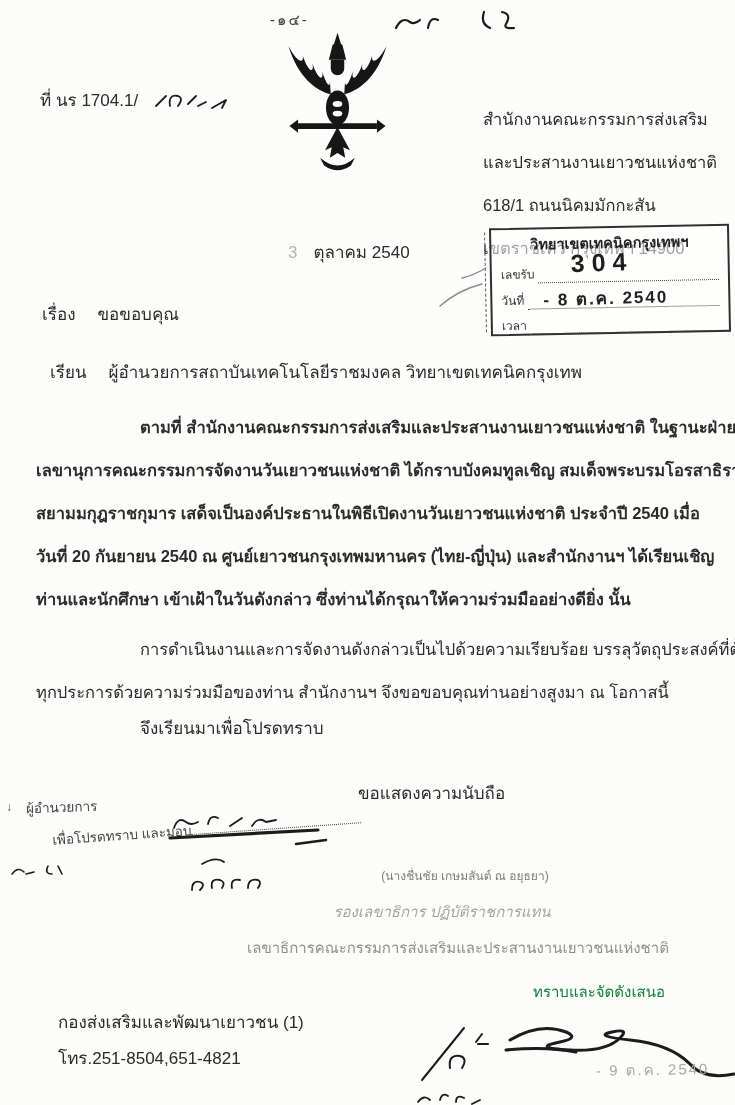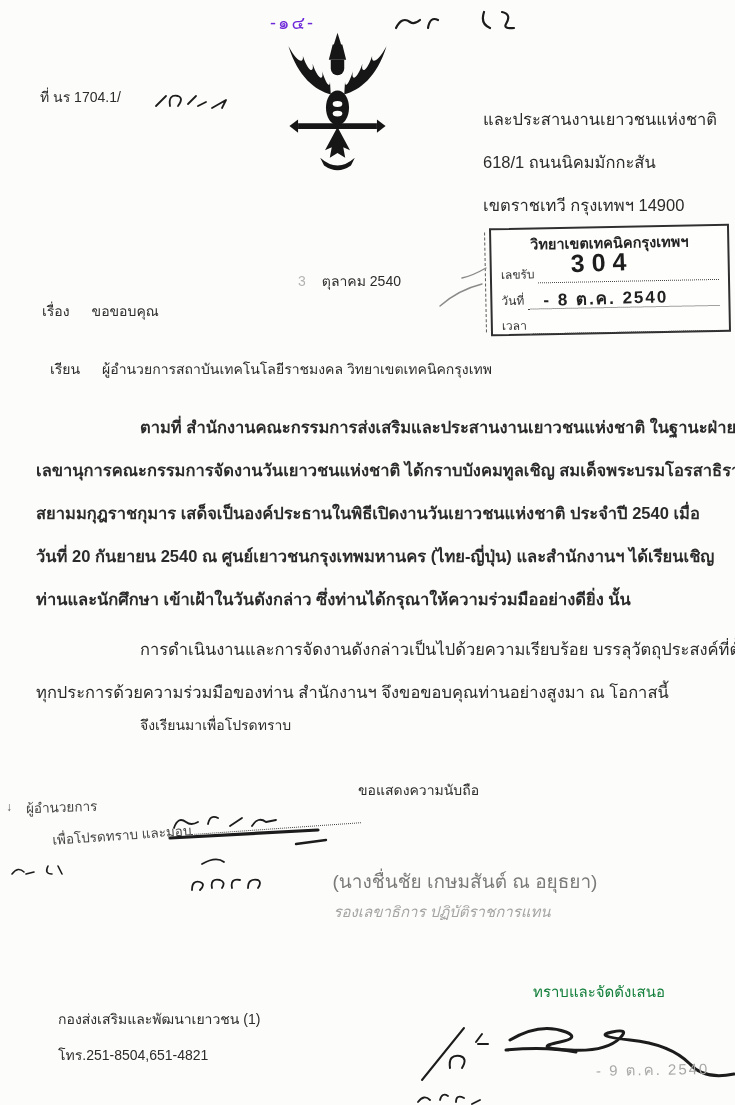--- a/index.html
+++ b/index.html
@@ -2,31 +2,31 @@
 <html><head>
 <meta charset="utf-8">
 <style>
   html,body { margin:0; padding:0; background:#e8e8e6; }
   .page {
     position:relative; width:735px; height:1105px; margin:0 auto;
     background:#fcfcfa; color:#2b2b2b; overflow:hidden;
     font-family:"Liberation Sans", sans-serif;
   }
   .abs { position:absolute; }
-  .txt { font-size:14px; white-space:nowrap; }
-
-  .top-note { top:8px; left:270px; font-size:18px; color:#6d28d9; letter-spacing:2px; }
+  .txt { font-size:17px; white-space:nowrap; }
+
+  .top-note { top:8px; left:270px; font-size:15px; color:#404040; letter-spacing:2px; }
 
   .garuda { left:275px; top:28px; width:125px; height:152px; }
 
   .ref-line { left:40px; top:86px; }
   .office-block { left:483px; top:98px; line-height:43px; font-size:16.5px; }
   .office-block div { white-space:nowrap; }
 
-  .date-line { left:298px; top:238px;margin-top:32px; }
+  .date-line { left:288px; top:238px; }
   .date-day { opacity:.35; margin-right:16px; }
 
   .stamp {
     left:490px; top:226px; width:240px; height:108px;
     border:2px solid #2f2f2f; transform:rotate(-1.1deg);
     box-sizing:border-box; padding:3px 9px 0 9px; background:rgba(255,255,255,.55);
   }
   .stamp:before { content:""; position:absolute; left:-7px; top:2px; bottom:2px; border-left:1px dashed #5a5a5a; }
   .stamp-title { text-align:center; font-size:14.5px; font-weight:bold; color:#232323; white-space:nowrap; }
   .stamp-row { display:flex; align-items:flex-end; font-size:12px; color:#333; position:relative; }
@@ -46,21 +46,21 @@
   .para .indent { padding-left:104px; }
   .para1 { top:406px;font-weight:bold; }
   .para2 { top:628px; }
   .closing-line { left:140px; top:714px; }
   .salutation { left:358px; top:779px; }
 
   .margin-note1 { left:26px; top:796px; font-size:13.5px; color:#454545; transform:rotate(-2deg); }
   .margin-note2 { left:52px; top:818px; font-size:13.5px; color:#454545; transform:rotate(-4deg); white-space:nowrap; }
   .margin-tick { left:6px; top:800px; font-size:12px; color:#555; }
 
-  .sig-name  { left:310px; top:866px; width:310px; text-align:center; font-size:19px; opacity:.62; white-space:nowrap; }
+  .sig-name  { left:310px; top:866px; width:310px; text-align:center; font-size:12px; opacity:.62; white-space:nowrap; }
   .sig-pos1  { left:292px; top:900px; width:300px; text-align:center; font-size:15px; opacity:.42; white-space:nowrap;font-style:italic; }
   .sig-pos2  { left:208px; top:936px; width:500px; text-align:center; font-size:15px; opacity:.52; white-space:nowrap; }
 
   .approve-note { left:533px; top:980px; font-size:15px; color:#15803d; white-space:nowrap; }
   .division { left:58px; top:1008px; }
   .phone    { left:58px; top:1044px; }
   .bottom-date-stamp { left:596px; top:1058px; font-size:15px; color:#a8a8a6; letter-spacing:2px; transform:rotate(-1deg); white-space:nowrap; }
 
   svg.scribble { overflow:visible; }
   svg.scribble path, svg.scribble line { fill:none; stroke:#1c1c1c; stroke-linecap:round; stroke-linejoin:round; }
@@ -97,20 +97,21 @@
       <ellipse cx="65" cy="86" rx="5" ry="3"></ellipse>
     </g>
   </svg>
 
   <div class="abs txt ref-line">ที่ นร 1704.1/</div>
   <svg class="abs scribble" style="left:152px; top:84px;" width="110" height="32">
     <path d="M4 22 l10 -10 m4 10 q-2 -12 8 -10 q6 2 0 10 m10 -2 l8 -8 m2 10 l8 -4 m6 6 l14 -8 l-4 8" stroke-width="1.8"></path>
   </svg>
 
   <div class="abs office-block">
+    <div>สำนักงานคณะกรรมการส่งเสริม</div>
     <div>และประสานงานเยาวชนแห่งชาติ</div>
     <div>618/1 ถนนนิคมมักกะสัน</div>
     <div>เขตราชเทวี กรุงเทพฯ 14900</div>
   </div>
 
   <div class="abs txt date-line">
     <span class="date-day">3</span><span>ตุลาคม  2540</span>
   </div>
 
   <div class="abs stamp">
@@ -171,20 +172,21 @@
   <svg class="abs scribble" style="left:8px; top:858px;" width="64" height="26">
     <path d="M4 16 q6 -8 12 -2 m2 2 l8 -2 m14 -6 q-4 8 4 8 m6 -8 l4 8" stroke-width="1.6"></path>
   </svg>
   <svg class="abs scribble" style="left:186px; top:854px;" width="90" height="50">
     <path d="M16 10 q14 -8 22 -2" stroke-width="1.8"></path>
     <path d="M6 36 q0 -10 8 -8 q6 2 0 8 m12 -2 q-2 -10 8 -8 q6 2 2 8 m10 0 q-2 -10 8 -8 m8 8 q0 -10 10 -8 q4 2 0 8" stroke-width="1.8"></path>
   </svg>
 
   <div class="abs sig-name">(นางชื่นชัย เกษมสันต์ ณ อยุธยา)</div>
   <div class="abs sig-pos1">รองเลขาธิการ ปฏิบัติราชการแทน</div>
+  <div class="abs sig-pos2">เลขาธิการคณะกรรมการส่งเสริมและประสานงานเยาวชนแห่งชาติ</div>
 
   <div class="abs approve-note">ทราบและจัดดังเสนอ</div>
   <svg class="abs scribble" style="left:498px; top:1018px;" width="240" height="72">
     <path d="M12 22 q30 -18 56 -8 q14 6 -6 10 q-30 6 10 8 q36 2 50 -12 q10 -10 -8 -6 q-20 4 18 8 q40 4 60 24 q14 16 44 10" stroke-width="3"></path>
     <path d="M8 32 q40 -4 70 2" stroke-width="3"></path>
   </svg>
   <svg class="abs scribble" style="left:412px; top:1014px;" width="90" height="92">
     <path d="M10 66 L52 14 m-14 40 q-2 -14 10 -12 q8 2 2 12 m14 -26 l6 -8 m-4 10 l10 0" stroke-width="2"></path>
     <path d="M6 88 q6 -8 12 -2 m10 0 q2 -8 8 -4 m8 6 q0 -8 8 -4 m8 6 l8 -4" stroke-width="1.8"></path>
   </svg>

